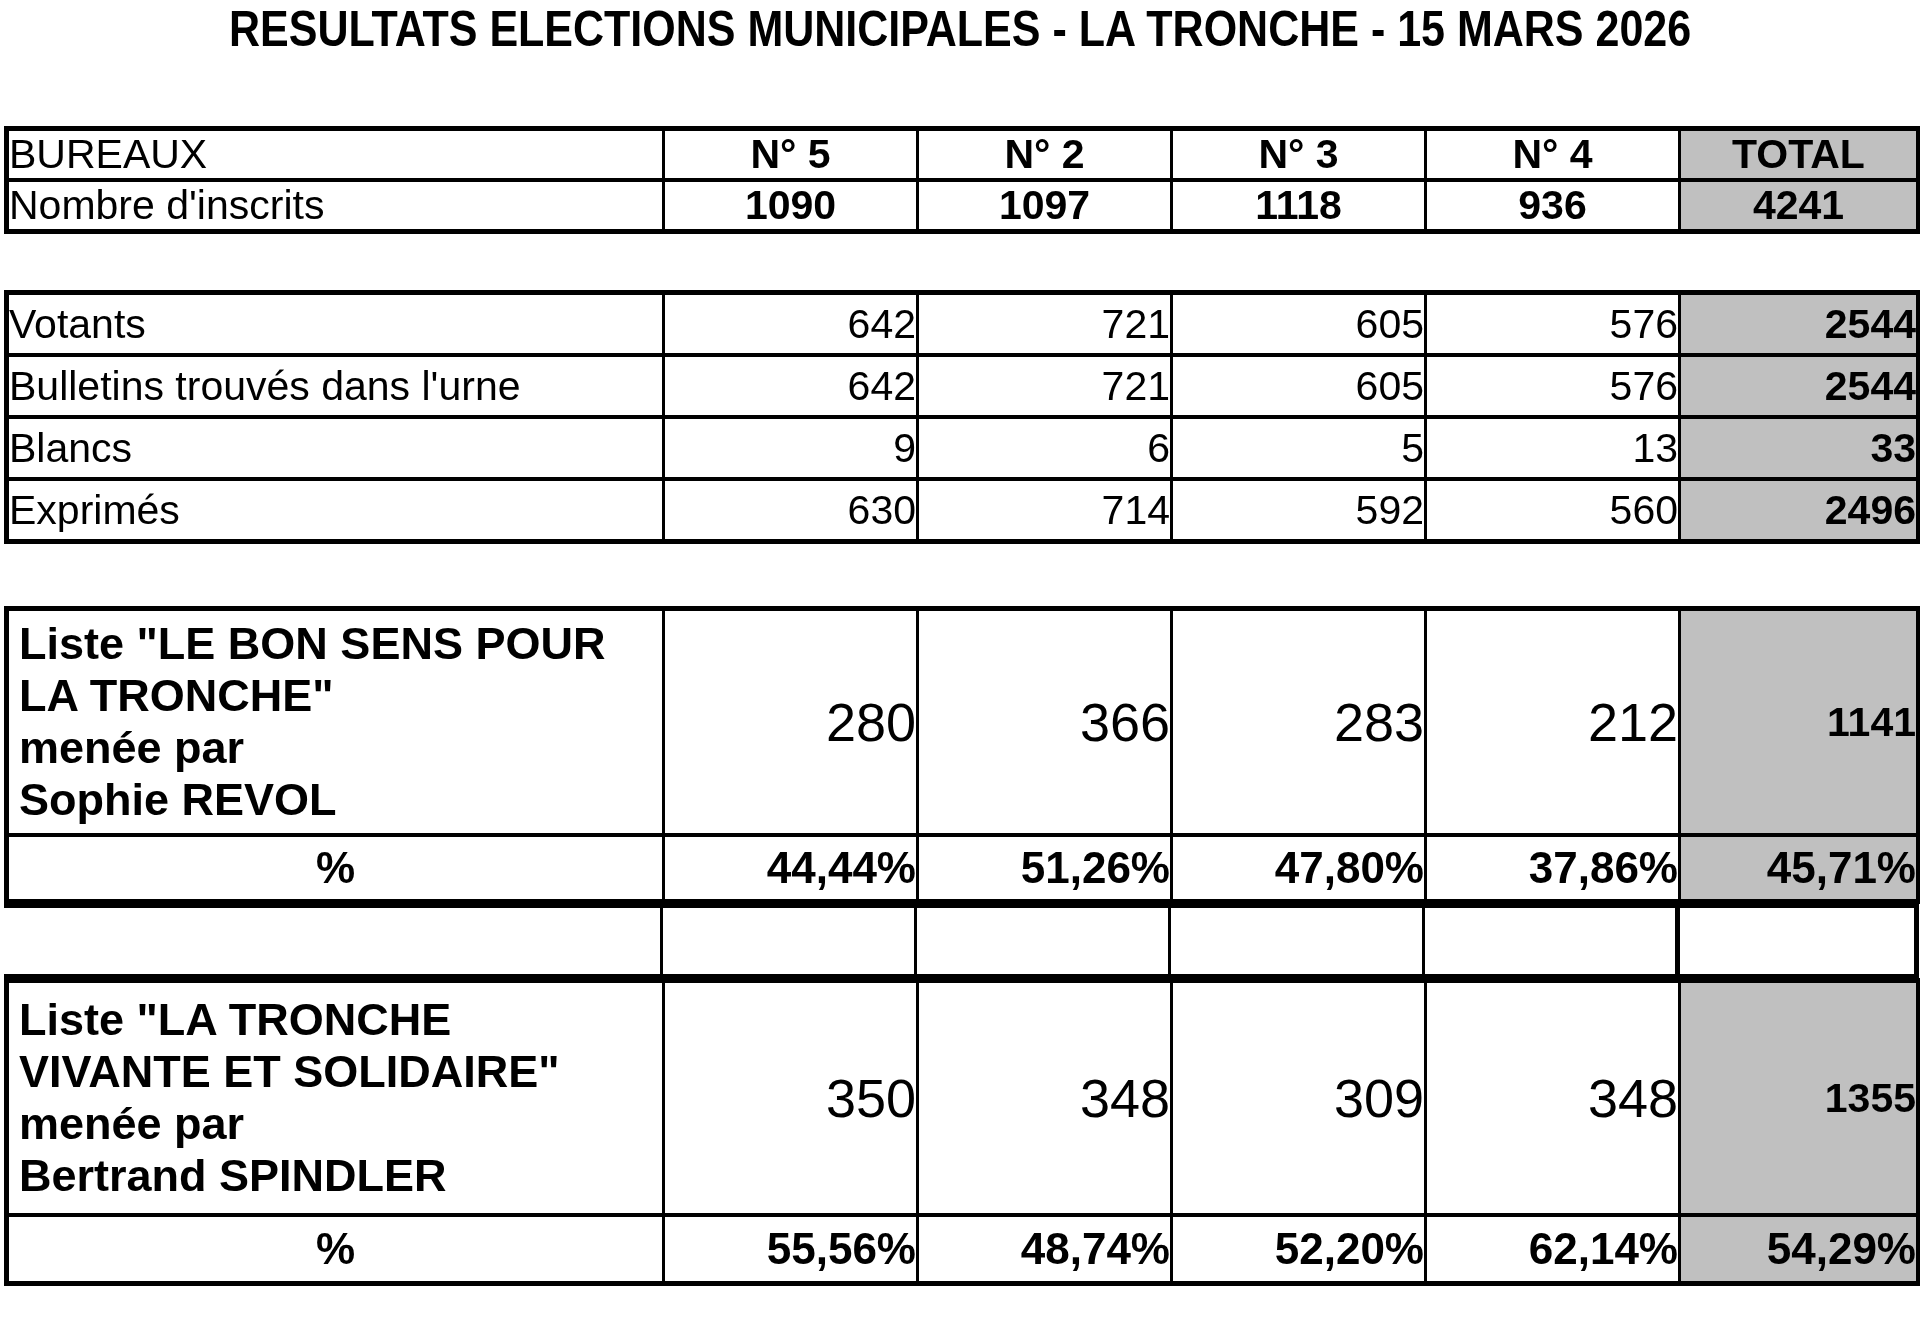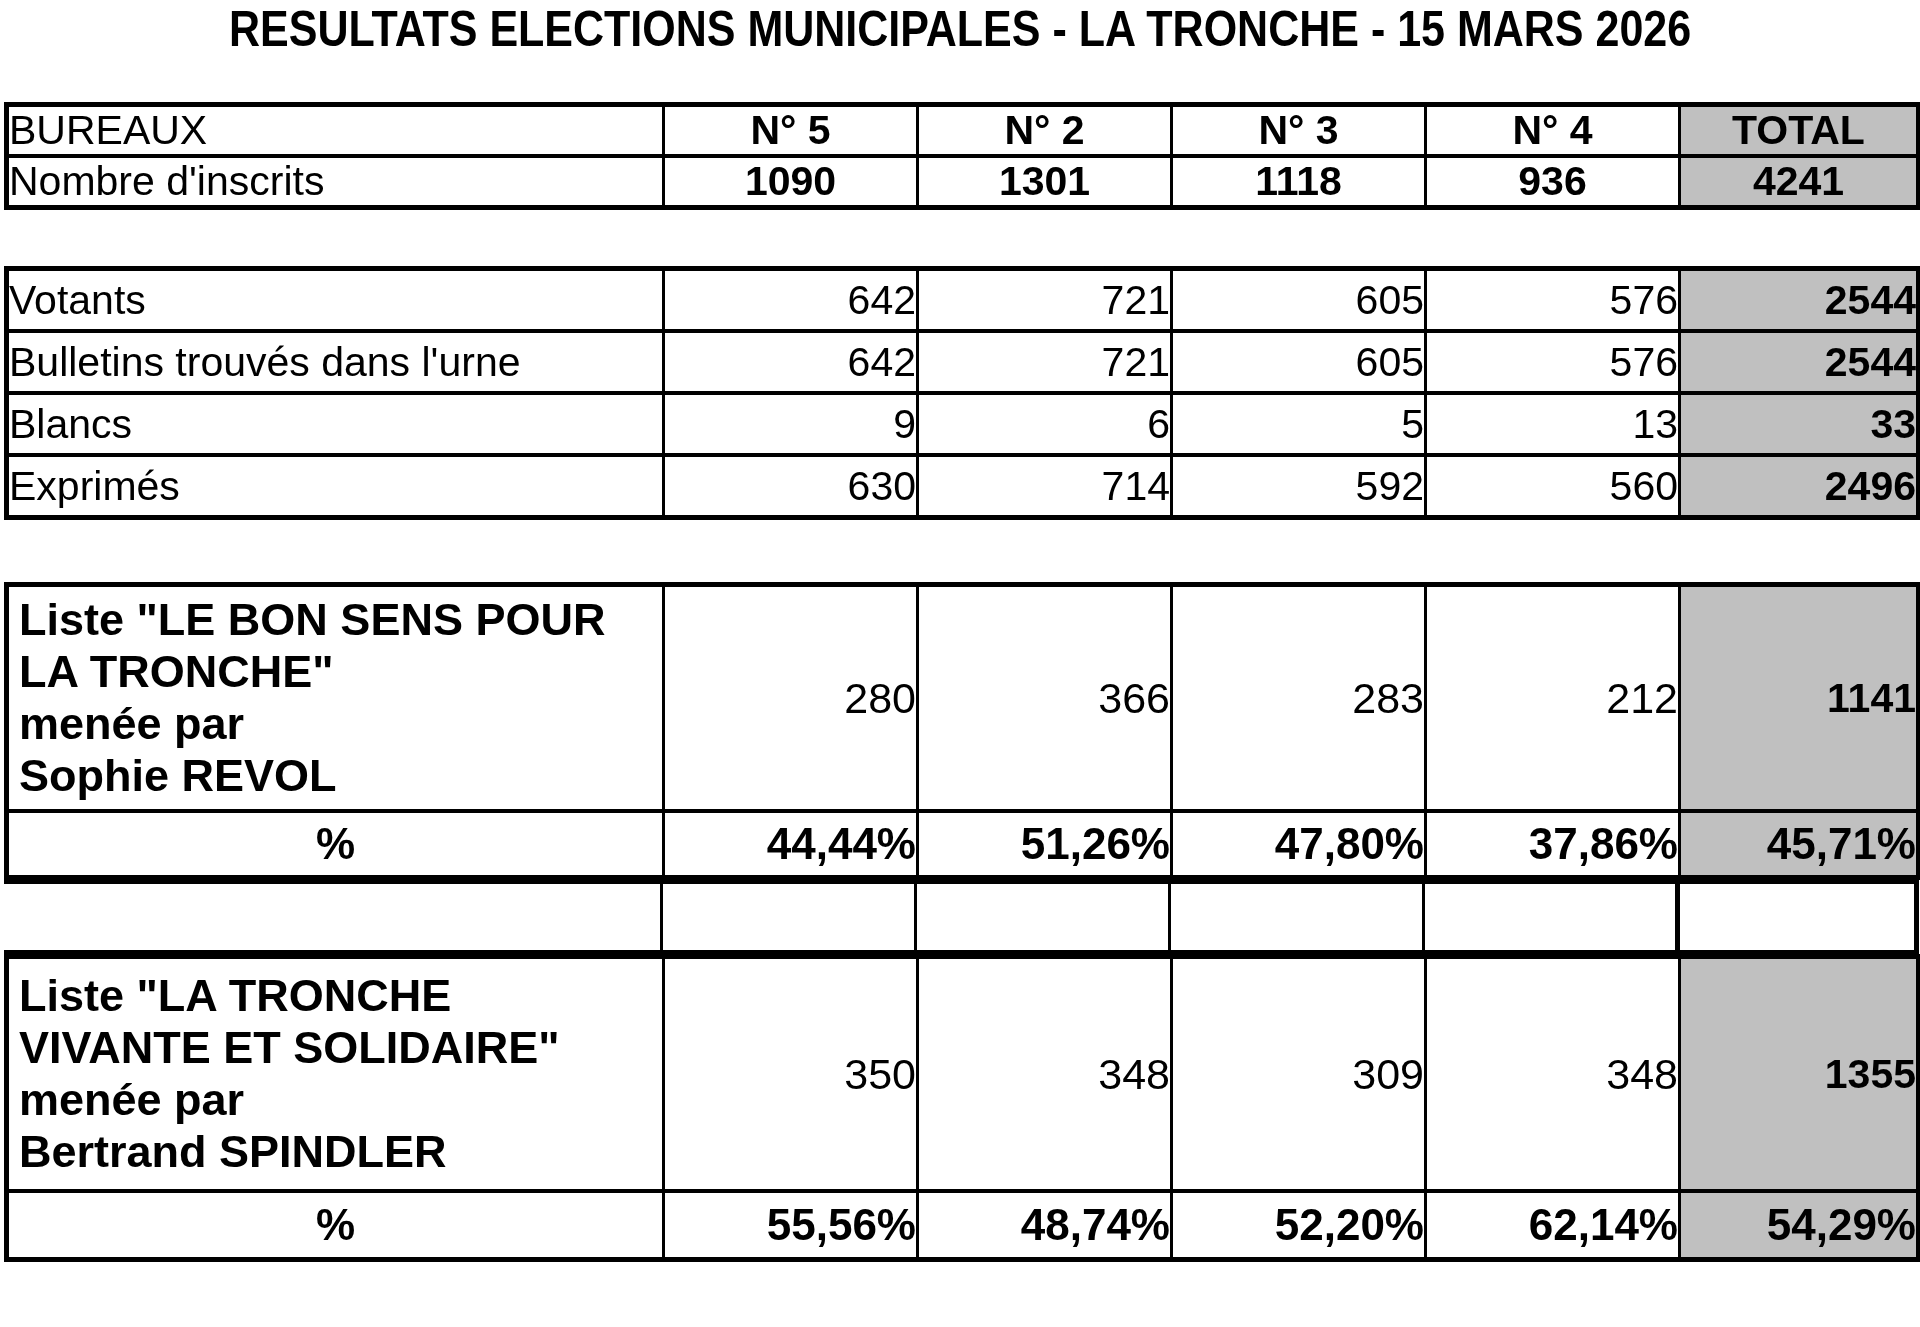--- a/index.html
+++ b/index.html
@@ -48,41 +48,41 @@
   td.center{ text-align: center; }
   .bold    { font-weight: bold; }
   td.total {
     background: #C0C0C0;
     border-left: 5px solid #000;
     border-right: 5px solid #000;
     font-weight: bold;
   }
 
   
-  .t1 { margin-top: 46px; padding-left: 40px; }
+  .t1 { margin-top: 70px; padding-left: 40px; }
   .t1 td { height: 47px; }
   .t1 .mid td { border-top-width: 3px; }
 
   
   .t2 { margin-top: 56px; }
   .t2 td { height: 58px; }
 
   
   .t3 { margin-top: 62px; }
   .t-list .block-row td { height: 222px; }
   .t4 .block-row td { height: 230px; }
   .t-list .name-cell {
     font-weight: bold;
     font-size: 45px;
     line-height: 1.16;
     text-align: left;
     padding-left: 10px;
   }
   .t-list .name-line { display: block; }
-  .t-list .votes { font-size: 43px; }
+  .t-list .votes { font-size: 54px; }
   .t-list .pct-row td { height: 62px; font-weight: bold; font-size: 44px; }
   .t4 .pct-row td { height: 64px; }
 
   
   table.spacer { border: 0; }
   .spacer td {
     height: 66px;
     background: #ffffff;
     border-top: none;
     border-bottom: none;
@@ -113,21 +113,21 @@
         <td class="label">BUREAUX</td>
         <td class="center bold">N° 5</td>
         <td class="center bold">N° 2</td>
         <td class="center bold">N° 3</td>
         <td class="center bold">N° 4</td>
         <td class="center bold total">TOTAL</td>
       </tr>
       <tr class="mid">
         <td class="label">Nombre d'inscrits</td>
         <td class="center bold">1090</td>
-        <td class="center bold">1301</td>
+        <td class="center bold">1097</td>
         <td class="center bold">1118</td>
         <td class="center bold">936</td>
         <td class="center total">4241</td>
       </tr>
     </tbody>
   </table>
 
   <table class="tbl t2">
     <colgroup>
         <col class="c-label">

